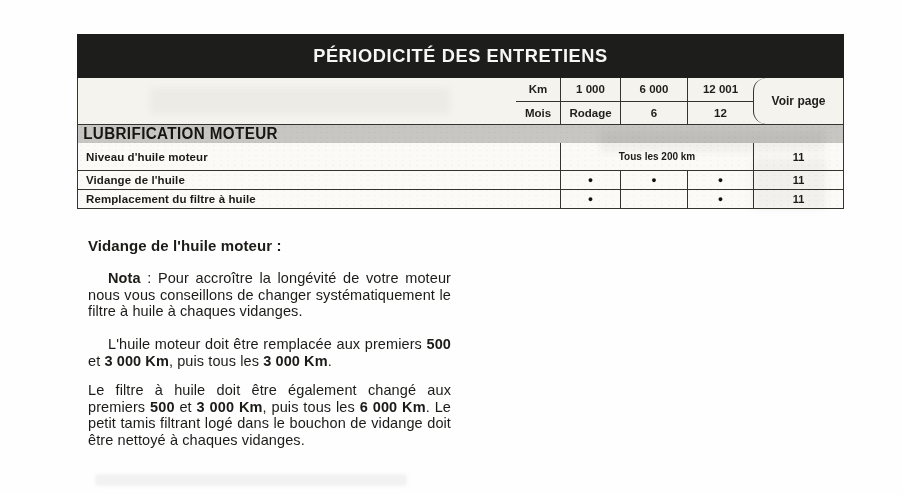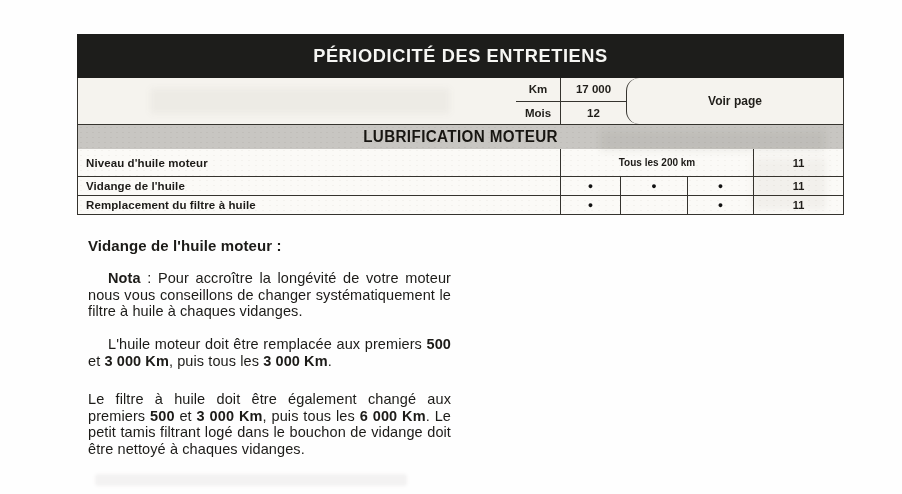--- a/index.html
+++ b/index.html
@@ -28,21 +28,21 @@
   .hdr{display:flex;height:46px;border-bottom:1.5px solid #35332e;background:#f5f3ee;}
   .hcell{box-sizing:border-box;font-weight:bold;font-size:11.5px;color:#201e1a;}
   .h-blank{width:438px;}
   .h-units{width:44px;display:flex;flex-direction:column;}
   .h-two{display:flex;flex-direction:column;border-left:1.5px solid #35332e;}
   .w-c1{width:60px}.w-c2{width:67px}.w-c3{width:66px}
   .hrow{height:23px;display:flex;align-items:center;justify-content:center;}
   .h-units .hrow:first-child,.h-two .hrow:first-child{border-bottom:1px solid #35332e;}
   .h-voir{flex:1;border-left:1.5px solid #35332e;display:flex;align-items:center;justify-content:center;font-size:12px;border-radius:13px;}
   .gray{
-    height:24px;background:#c8c6c2;display:flex;align-items:center;justify-content:center;
+    height:18px;background:#c8c6c2;display:flex;align-items:center;justify-content:flex-start;
     background-image:radial-gradient(rgba(90,85,75,.07) 1px,transparent 1px);background-size:6px 5px;
   }
   .gray .gt{font-weight:bold;font-size:16px;letter-spacing:.4px;color:#171511;transform:scaleX(.95);white-space:nowrap;}
   .drow{display:flex;}
   .drow + .drow{border-top:1px solid #35332e;}
   .r1{height:27px}.r2{height:18px}.r3{height:18px}
   .dlabel{
     box-sizing:border-box;width:482px;padding-left:8px;display:flex;align-items:center;
     font-weight:bold;font-size:11.5px;color:#1d1b18;letter-spacing:.1px;
   }
@@ -53,21 +53,21 @@
 
   
   .notes{
     position:absolute;left:88px;top:238px;width:363px;
     color:#1c1b18;font-size:14.5px;line-height:16.8px;text-align:justify;letter-spacing:.1px;
   }
   .notes h3{font-size:15px;margin:0 0 15px 0;font-weight:bold;}
   .para{margin:0 0 16px 0;}
   .para.last{margin-bottom:12px;}
   .indent{text-indent:20px;}
-  .gap{margin-bottom:21px;}
+  .gap{margin-bottom:12px;}
   b{font-weight:bold;}
 
   
   .smudge{position:absolute;pointer-events:none;border-radius:3px;}
   .sm1{left:150px;top:88px;width:300px;height:26px;background:rgba(70,62,48,.045);filter:blur(3px);}
   .sm2{left:752px;top:158px;width:74px;height:52px;background:rgba(70,62,48,.05);filter:blur(3px);}
   .sm3{left:600px;top:130px;width:225px;height:22px;background:rgba(40,36,28,.05);filter:blur(3px);}
   .sm4{left:95px;top:474px;width:312px;height:12px;background:rgba(60,55,45,.06);filter:blur(1.5px);}
 </style>
 </head>
@@ -82,22 +82,30 @@
     </div>
 
     <div class="tbody">
 
       <div class="hdr">
         <div class="hcell h-blank"></div>
         <div class="hcell h-units">
           <div class="hrow">Km</div>
           <div class="hrow">Mois</div>
         </div>
+        <div class="hcell h-two w-c1">
+          <div class="hrow">1 000</div>
+          <div class="hrow">Rodage</div>
+        </div>
+        <div class="hcell h-two w-c2">
+          <div class="hrow">6 000</div>
+          <div class="hrow">6</div>
+        </div>
         <div class="hcell h-two w-c3">
-          <div class="hrow">17 000</div>
+          <div class="hrow">12 001</div>
           <div class="hrow">12</div>
         </div>
         <div class="hcell h-voir">Voir page</div>
       </div>
 
       <div class="gray">
         <span class="gt">LUBRIFICATION MOTEUR</span>
       </div>
 
       <div class="drow r1">

